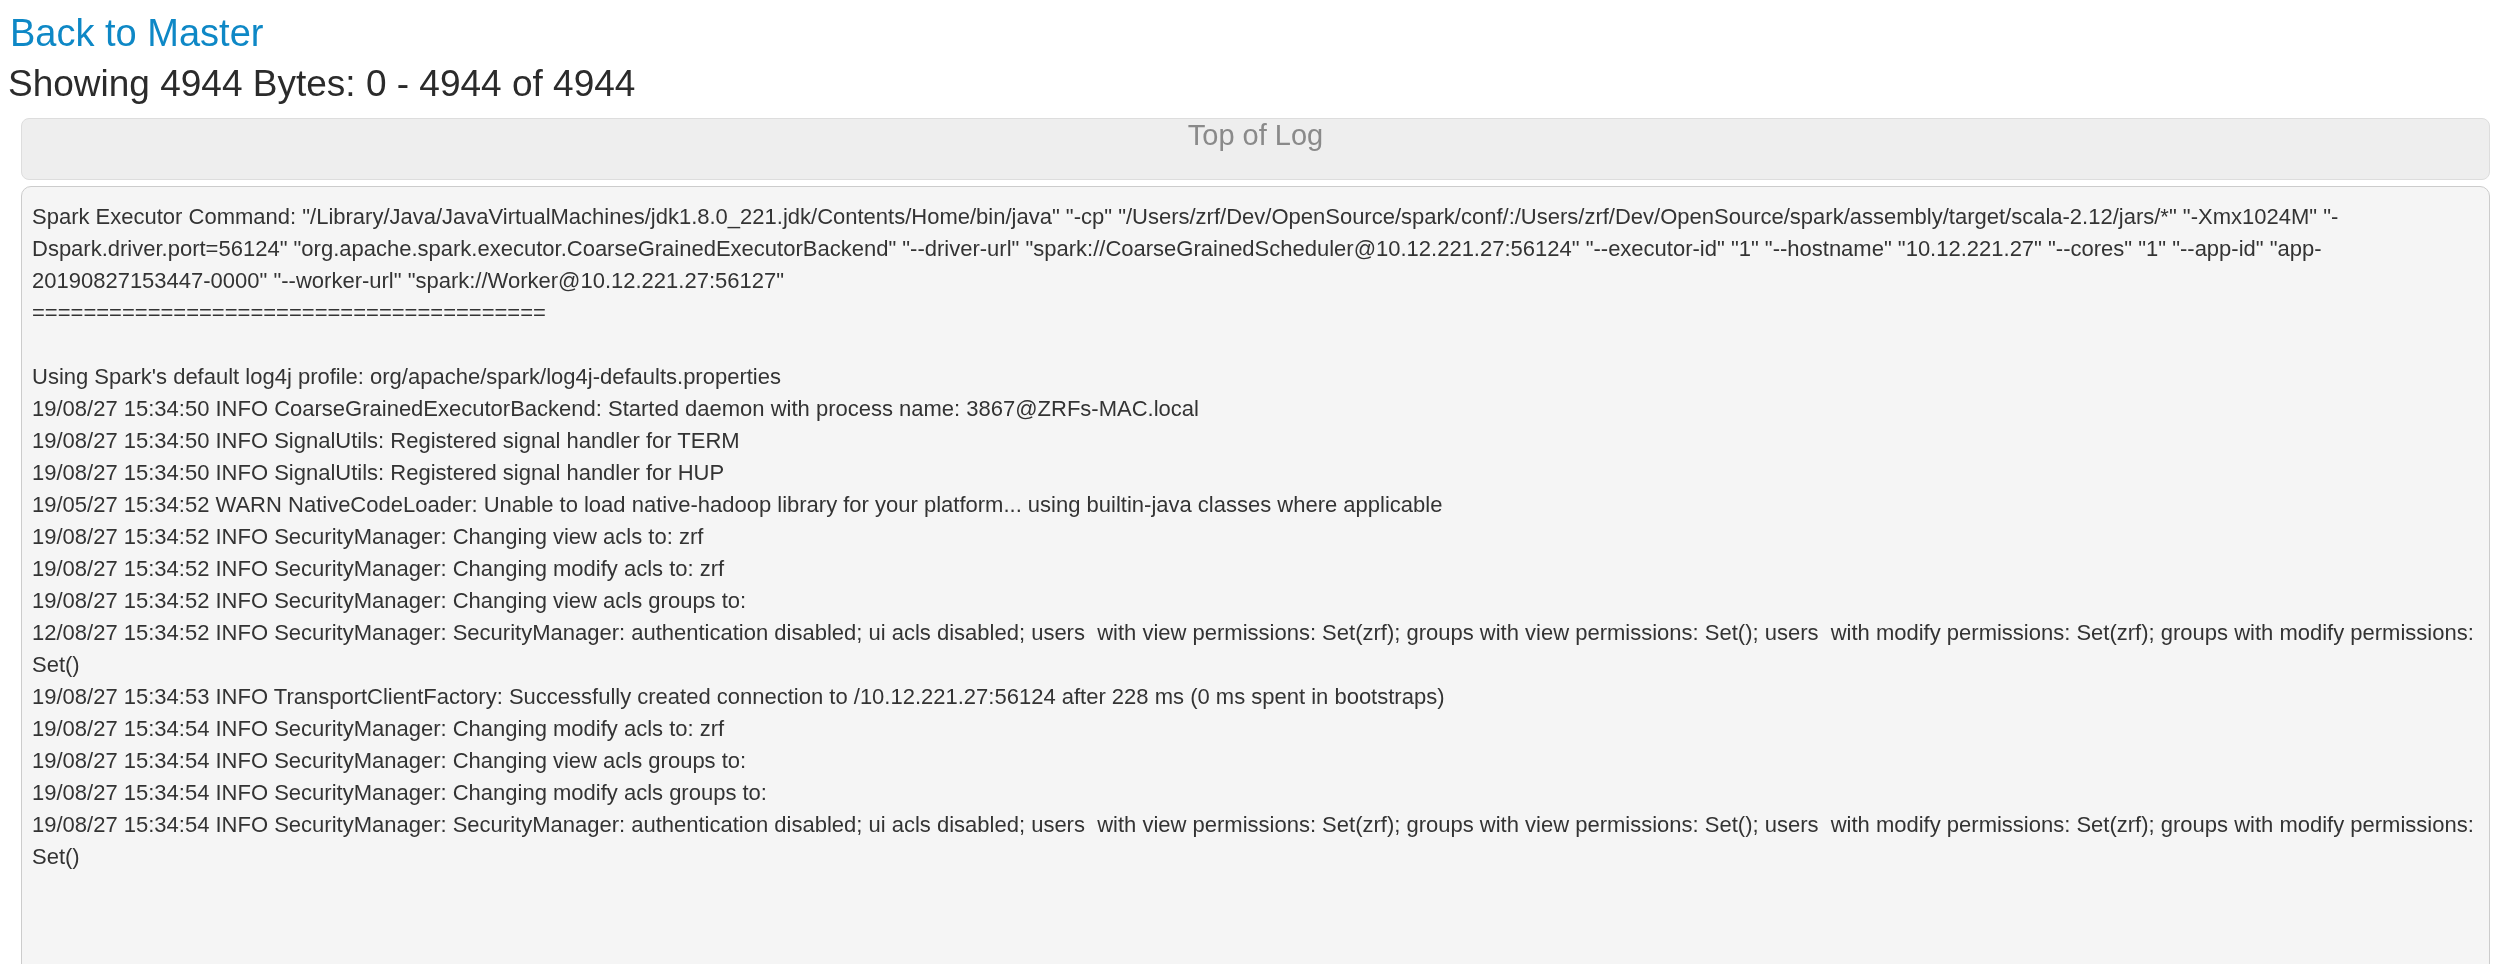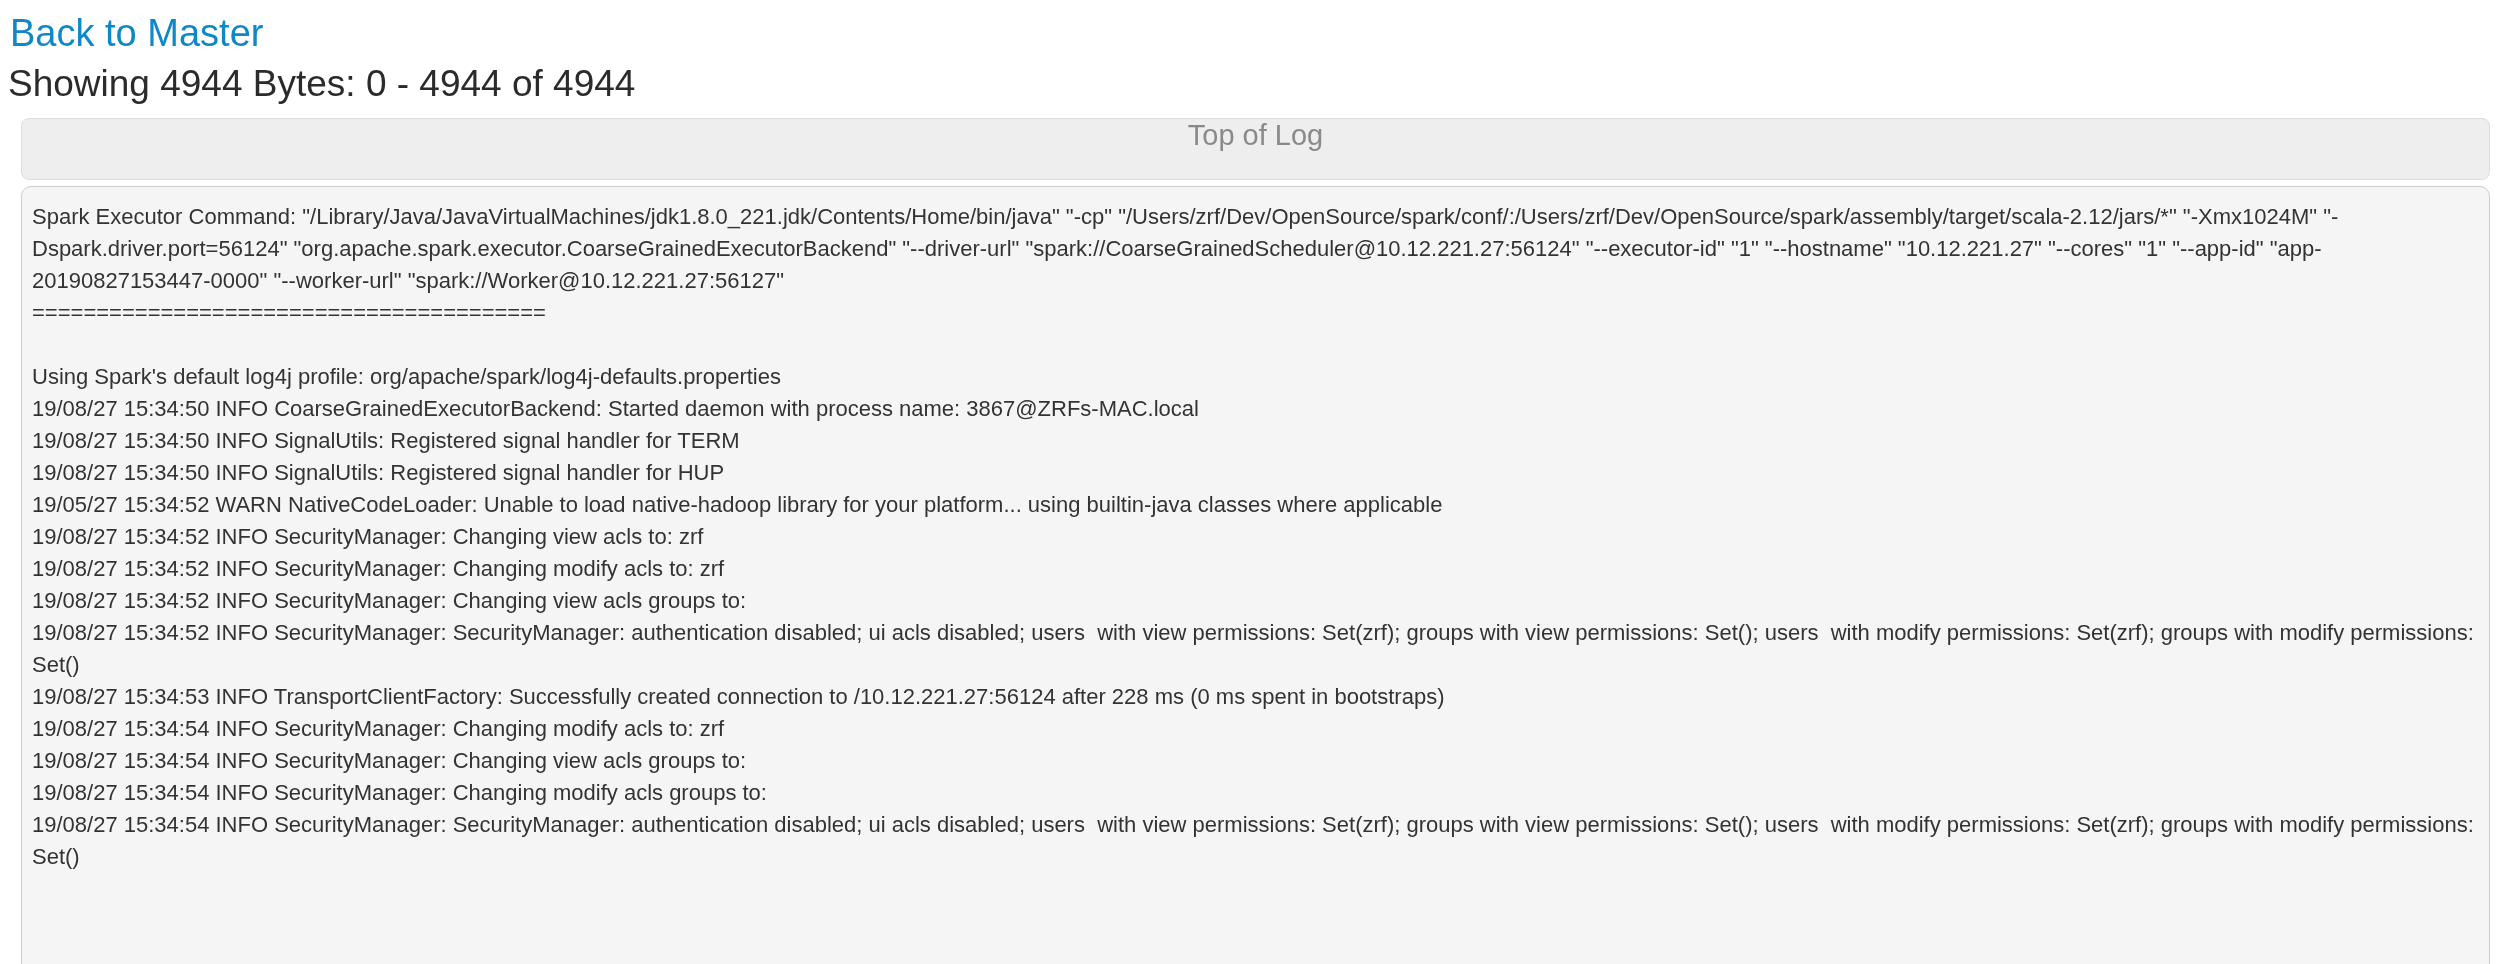--- a/index.html
+++ b/index.html
@@ -88,21 +88,21 @@
       <div class="log-line">========================================</div>
       <div class="log-line"></div>
       <div class="log-line">Using Spark's default log4j profile: org/apache/spark/log4j-defaults.properties</div>
       <div class="log-line">19/08/27 15:34:50 INFO CoarseGrainedExecutorBackend: Started daemon with process name: 3867@ZRFs-MAC.local</div>
       <div class="log-line">19/08/27 15:34:50 INFO SignalUtils: Registered signal handler for TERM</div>
       <div class="log-line">19/08/27 15:34:50 INFO SignalUtils: Registered signal handler for HUP</div>
       <div class="log-line">19/05/27 15:34:52 WARN NativeCodeLoader: Unable to load native-hadoop library for your platform... using builtin-java classes where applicable</div>
       <div class="log-line">19/08/27 15:34:52 INFO SecurityManager: Changing view acls to: zrf</div>
       <div class="log-line">19/08/27 15:34:52 INFO SecurityManager: Changing modify acls to: zrf</div>
       <div class="log-line">19/08/27 15:34:52 INFO SecurityManager: Changing view acls groups to:</div>
-      <div class="log-line">19/08/27 15:34:52 INFO SecurityManager: SecurityManager: authentication disabled; ui acls disabled; users  with view permissions: Set(zrf); groups with view permissions: Set(); users  with modify permissions: Set(zrf); groups with modify permissions: Set()</div>
+      <div class="log-line">12/08/27 15:34:52 INFO SecurityManager: SecurityManager: authentication disabled; ui acls disabled; users  with view permissions: Set(zrf); groups with view permissions: Set(); users  with modify permissions: Set(zrf); groups with modify permissions: Set()</div>
       <div class="log-line">19/08/27 15:34:53 INFO TransportClientFactory: Successfully created connection to /10.12.221.27:56124 after 228 ms (0 ms spent in bootstraps)</div>
       <div class="log-line">19/08/27 15:34:54 INFO SecurityManager: Changing modify acls to: zrf</div>
       <div class="log-line">19/08/27 15:34:54 INFO SecurityManager: Changing view acls groups to:</div>
       <div class="log-line">19/08/27 15:34:54 INFO SecurityManager: Changing modify acls groups to:</div>
       <div class="log-line">19/08/27 15:34:54 INFO SecurityManager: SecurityManager: authentication disabled; ui acls disabled; users  with view permissions: Set(zrf); groups with view permissions: Set(); users  with modify permissions: Set(zrf); groups with modify permissions: Set()</div>
     </div>
 
 </div>
 
 </body></html>

